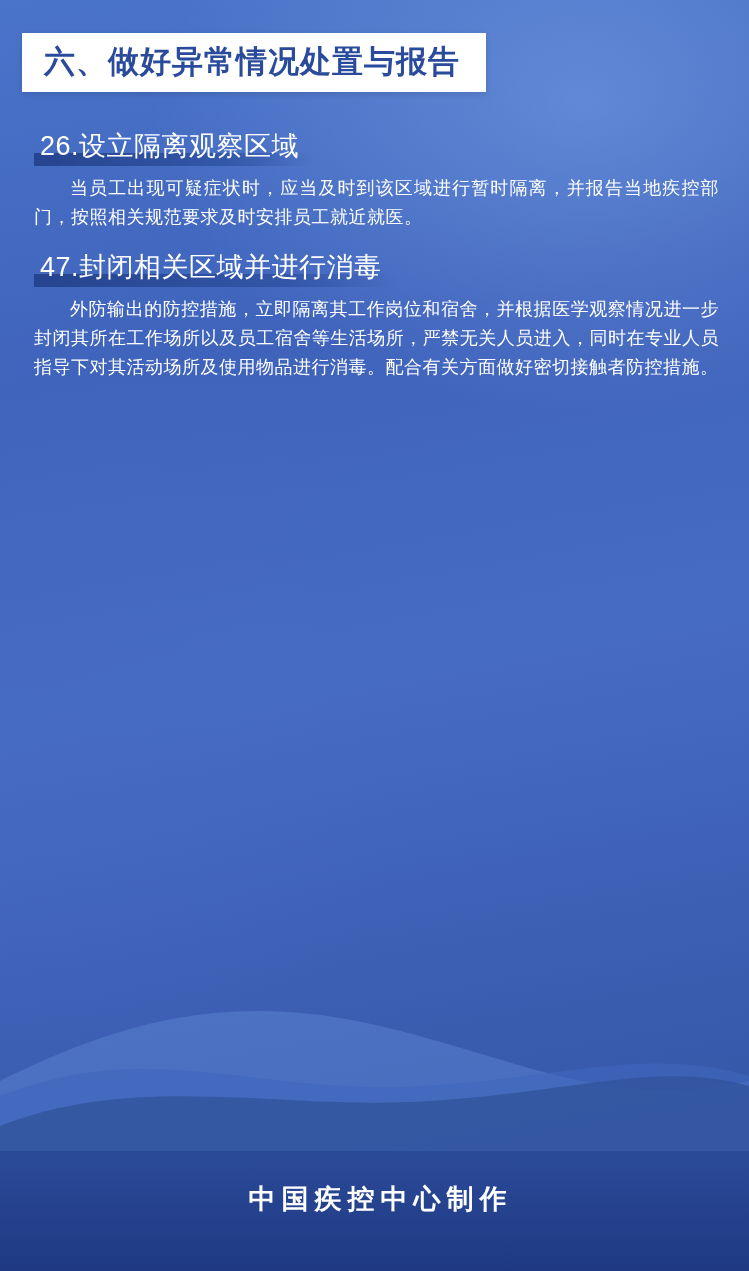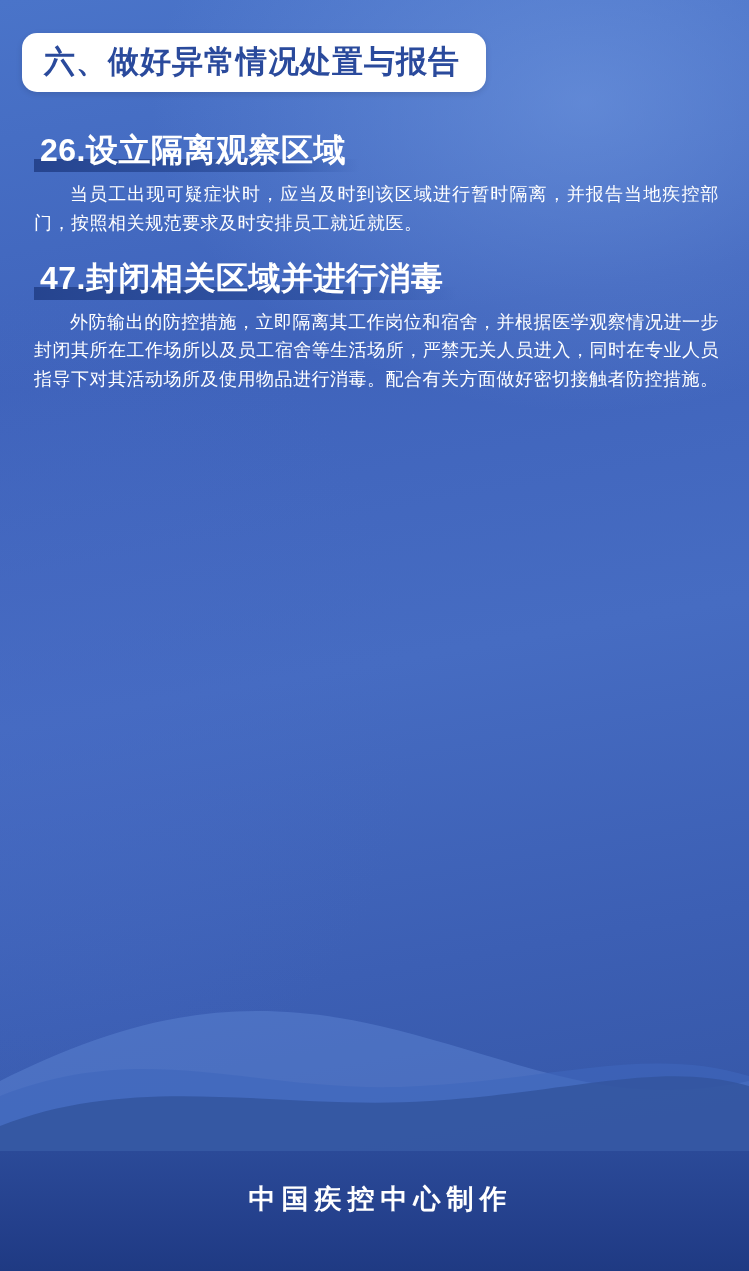--- a/index.html
+++ b/index.html
@@ -42,21 +42,20 @@
   }
 
   
   .header-title-wrap {
     position: absolute;
     top: 33px;
     left: 22px;
     background: #ffffff;
     padding: 12px 26px 13px 22px;
     box-shadow: 0 2px 6px rgba(0,0,0,0.12);
-    border-radius: 15px;
   }
   .header-title {
     font-size: 31px;
     font-weight: bold;
     color: #2a4a9c;
     letter-spacing: 1px;
     line-height: 1.1;
     white-space: nowrap;
   }
 
@@ -65,22 +64,22 @@
     top: 128px;
     left: 34px;
     right: 30px;
   }
 
   .section { margin-bottom: 18px; }
 
   .section-heading {
     display: inline-block;
     position: relative;
-    font-size: 32px;
-    font-weight: bold;
+    font-size: 27px;
+    font-weight: normal;
     color: #ffffff;
     letter-spacing: 0.5px;
     padding: 2px 14px 4px 6px;
     margin-bottom: 6px;
     line-height: 1.25;
   }
   .section-heading .hl {
     position: absolute;
     left: 0;
     right: 0;

